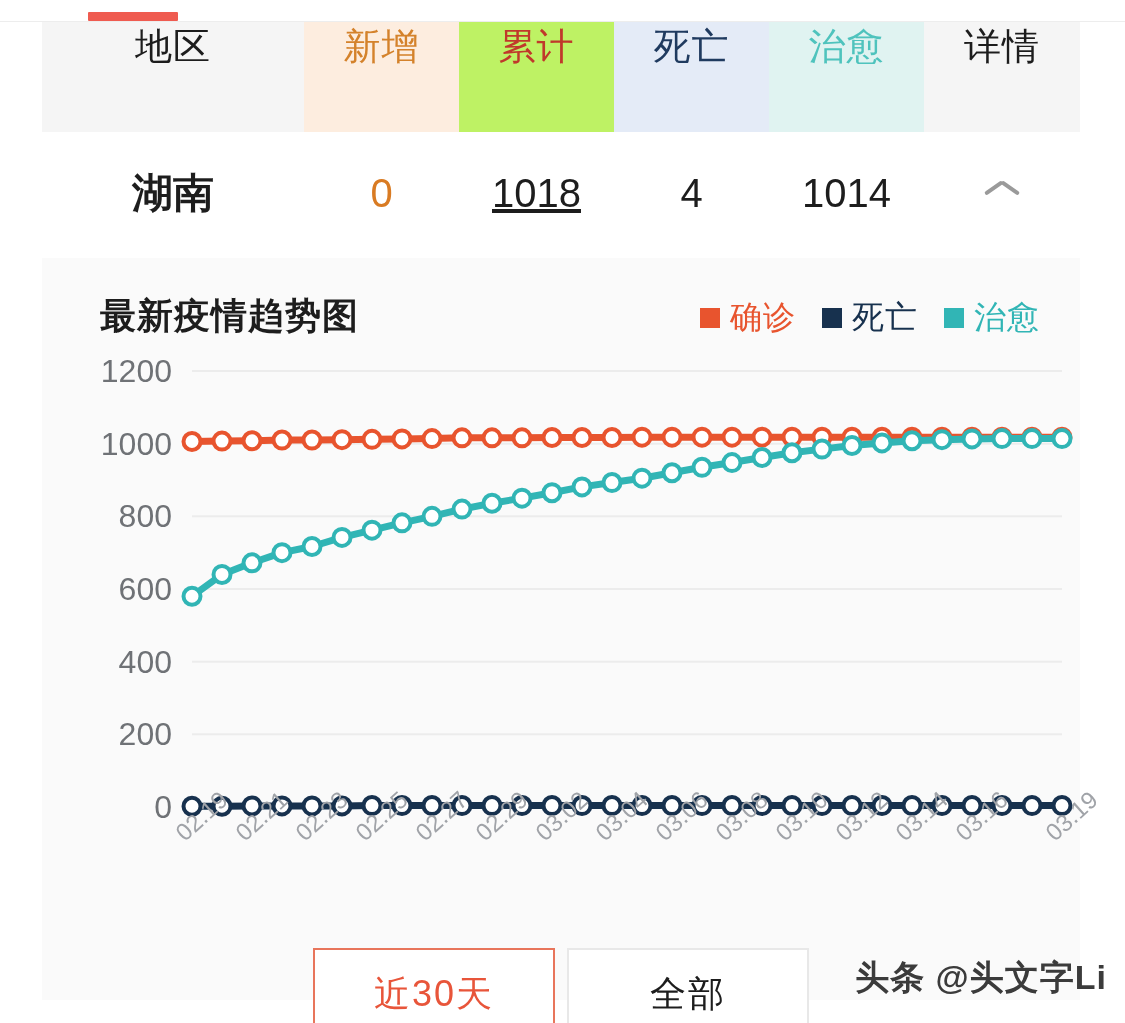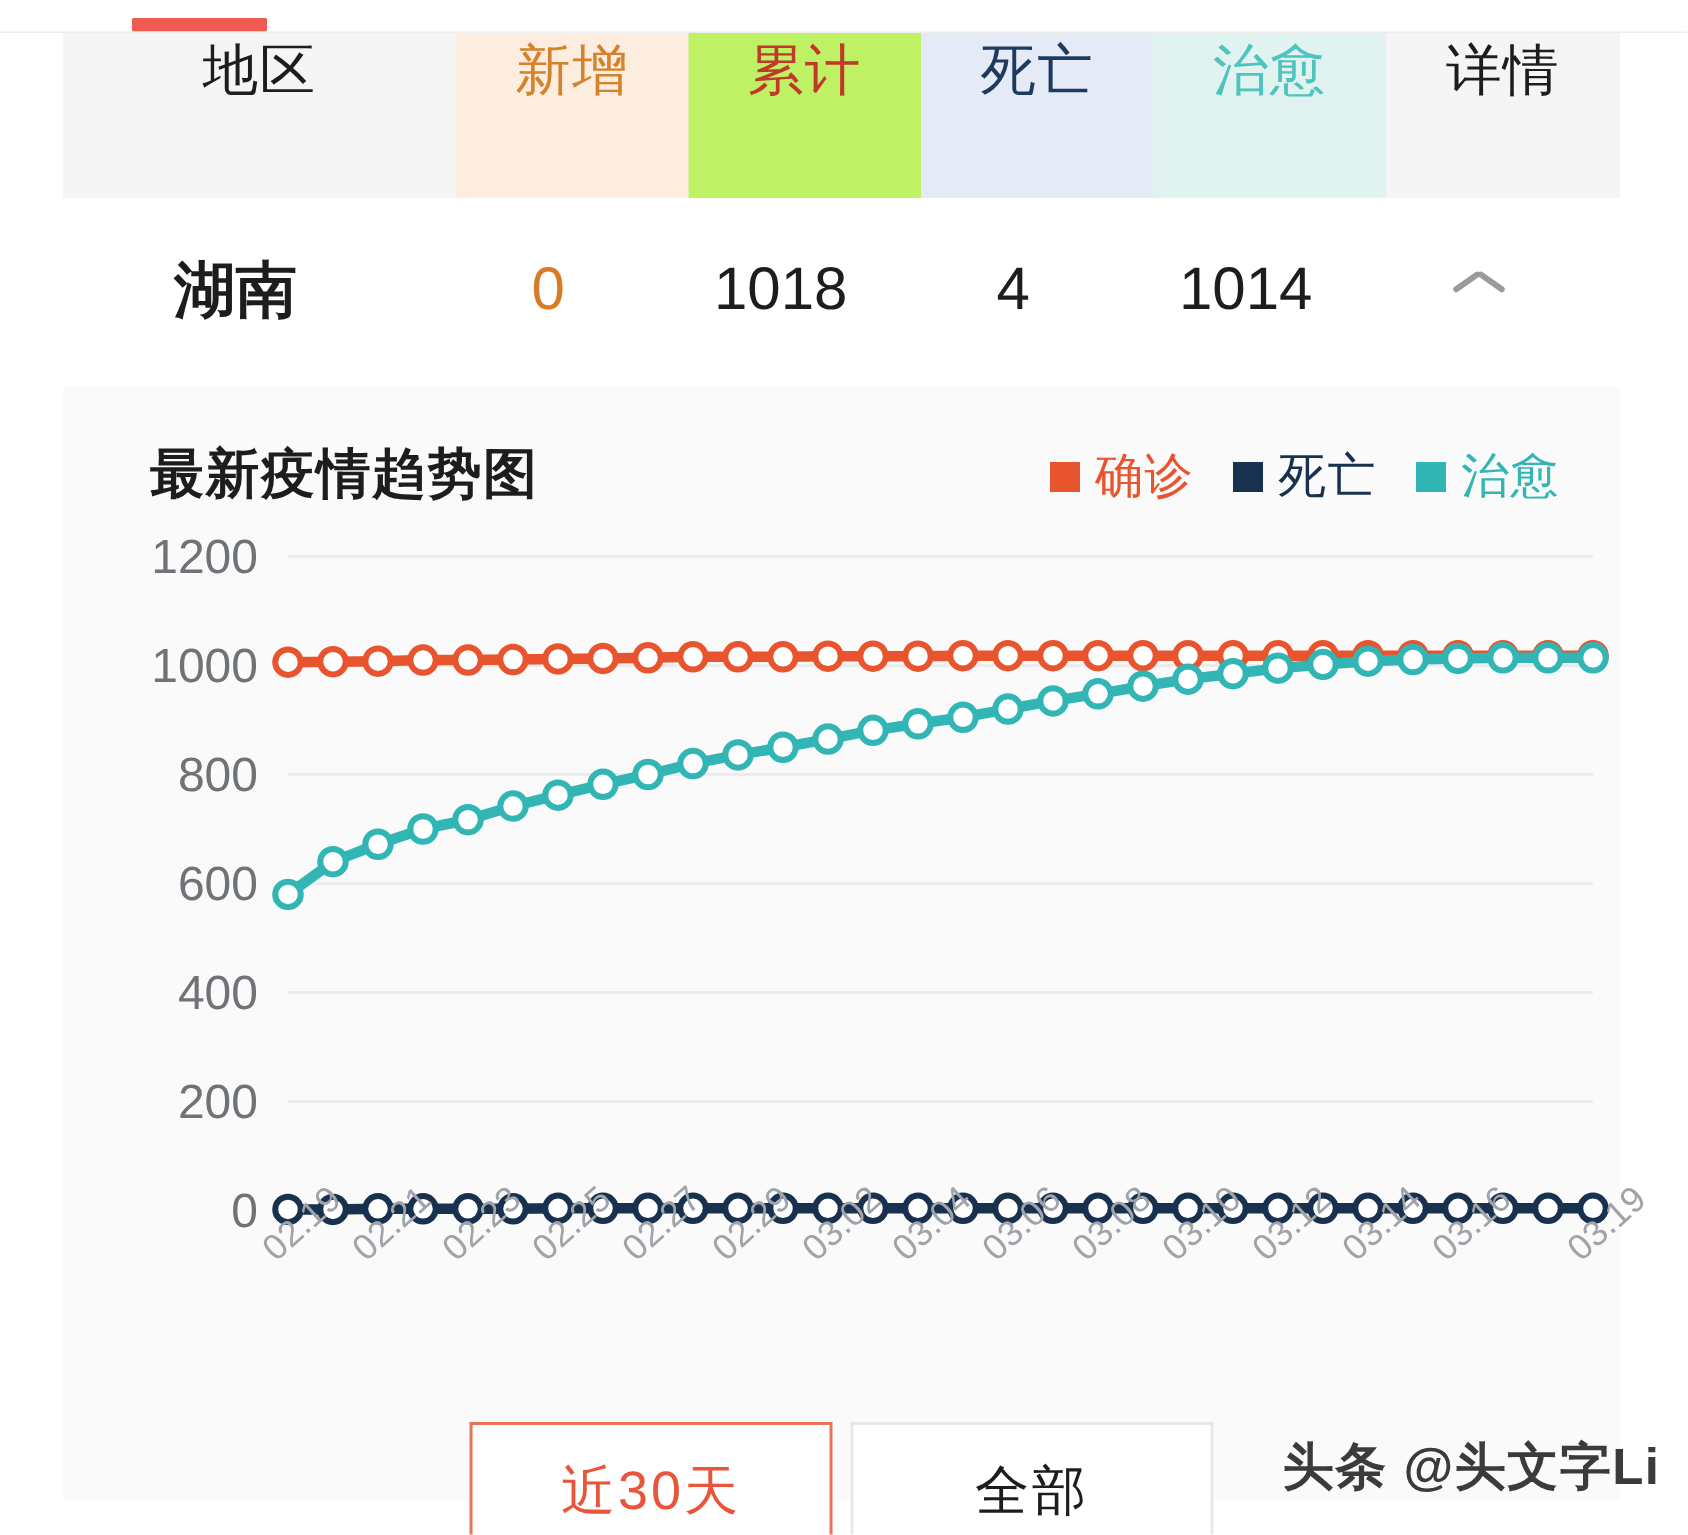--- a/index.html
+++ b/index.html
@@ -58,36 +58,36 @@
   .th-region { width: 262px; background: #f5f5f5; color: #1d1d1d; }
   .th-new    { width: 155px; background: #fdeddf; color: #d4822b; }
   .th-total  { width: 155px; background: #bef264; color: #c0392b; }
   .th-death  { width: 155px; background: #e4ebf7; color: #1f3a5f; }
   .th-cured  { width: 155px; background: #e0f3f1; color: #4fc3bd; }
   .th-detail { width: 156px; background: #f5f5f5; color: #1d1d1d; }
 
   
   .data-row {
     position: absolute;
-    left: 26px; top: 132px;
+    left: 42px; top: 132px;
     width: 1038px; height: 122px;
     display: flex;
     align-items: center;
     background: #ffffff;
   }
   .td {
     display: flex;
     align-items: center;
     justify-content: center;
     font-size: 40px;
     color: #1d1d1d;
   }
   .td-region { width: 262px; font-weight: bold; font-size: 41px; }
   .td-new    { width: 155px; color: #d97b23; }
-  .td-total  { width: 155px; }
+  .td-total  { width: 155px; text-decoration: underline; }
   .td-death  { width: 155px; }
   .td-cured  { width: 155px; }
   .td-detail { width: 156px; }
   .chevron-up {
     width: 34px; height: 18px;
     position: relative;
   }
   .chevron-up::before,
   .chevron-up::after {
     content: "";

